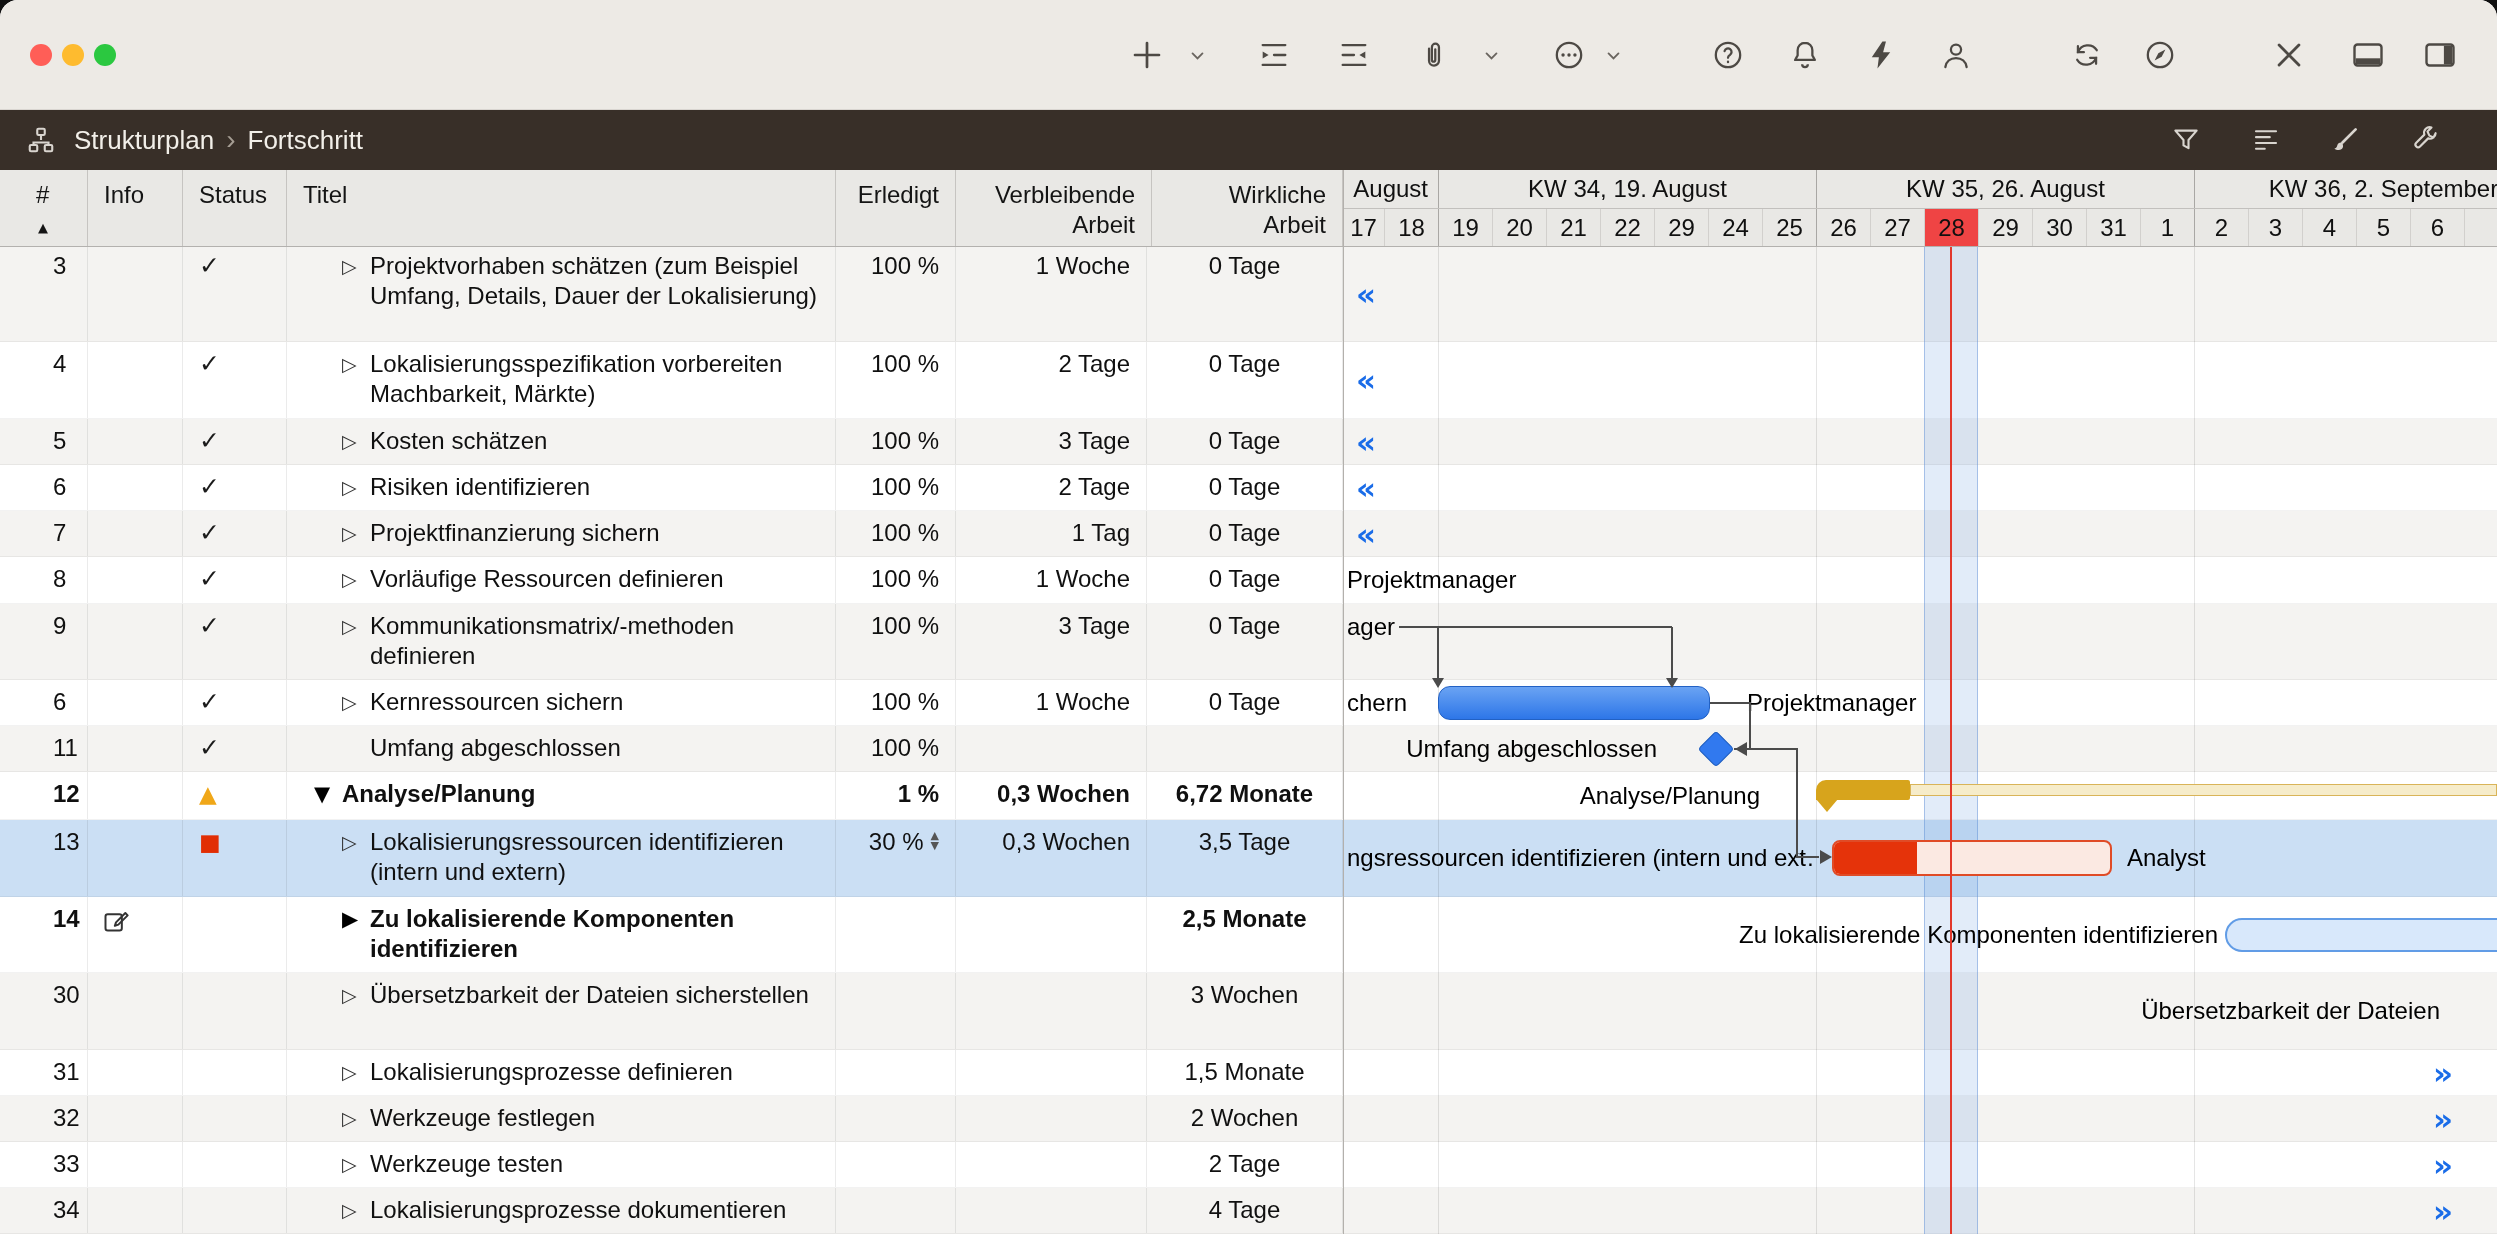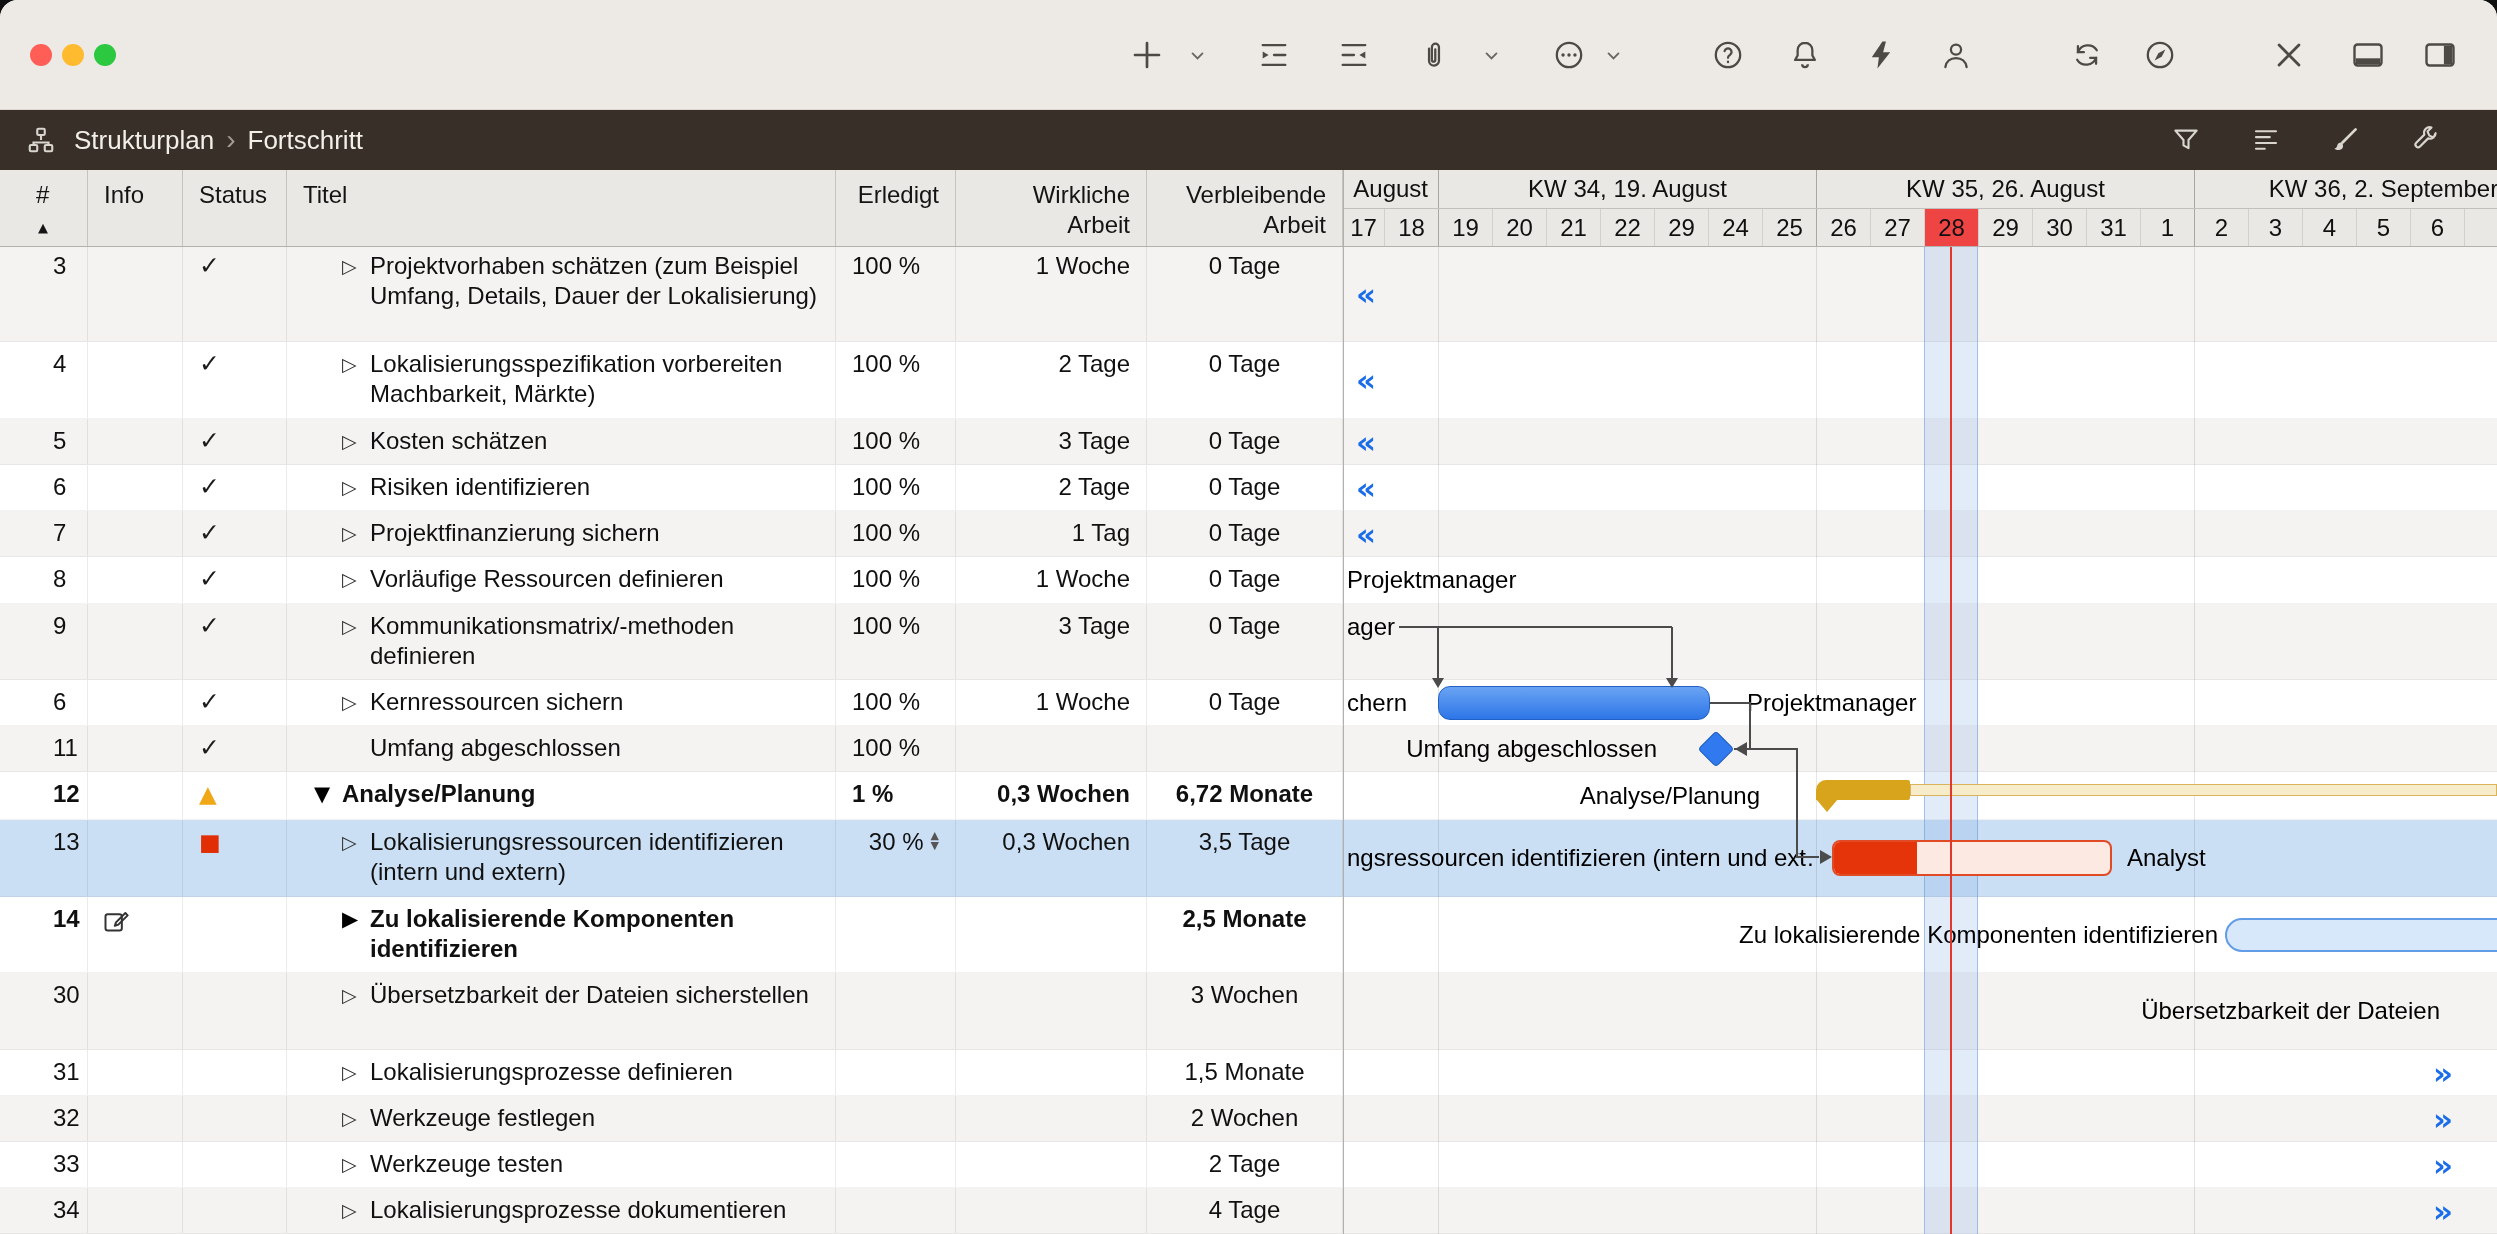--- a/index.html
+++ b/index.html
@@ -51,21 +51,21 @@
 .c{flex:none;border-right:1px solid rgba(0,0,0,.08);font-size:24px;line-height:30px;padding:7px 16px 0 16px}
 .h95 .c{padding-top:4px}
 .cn{width:88px;padding-left:53px}
 .ci{width:95px;padding-left:14px}
 .cs{width:104px;padding-left:16px}
 .ct{width:549px;display:flex;padding-left:55px}
 .lv1 .ct{padding-left:27px}
 .disc{flex:none;width:28px;font-size:19px;color:#333;font-family:"DejaVu Sans",sans-serif}
 .disc.filled{color:#000;font-size:21px}
 .ttl{flex:1}
-.cd{width:120px;text-align:left}
+.cd{width:120px;text-align:right}
 .ca{width:191px;text-align:right}
 .cr{width:196px;text-align:center}
 .cg{width:1154px;border-right:none;position:relative;padding:0;z-index:2}
 .bold .cn,.bold .ttl,.bold .cd,.bold .ca,.bold .cr{font-weight:bold}
 .chk{font-size:25px;color:#1b1b1b;font-family:"DejaVu Sans",sans-serif}
 .stat{font-family:"DejaVu Sans",sans-serif;font-size:23px}
 .stat.warn{color:#f0a718}
 .stat.stop{color:#e12e04}
 .stepcell{display:flex;justify-content:flex-end;gap:7px}
 .stepper{display:flex;flex-direction:column;font-size:11px;line-height:10px;color:#555;padding-top:4px;font-family:"DejaVu Sans",sans-serif}
@@ -245,22 +245,22 @@
 
   <div id="thead">
     <div class="hc w-num hn">
       <span>#</span>
       <span class="sort">▲</span>
     </div>
     <div class="hc w-info">Info</div>
     <div class="hc w-status">Status</div>
     <div class="hc w-title">Titel</div>
     <div class="hc w-done hr">Erledigt</div>
+    <div class="hc w-rem hr">Verbleibende Arbeit</div>
     <div class="hc w-act hr">Wirkliche Arbeit</div>
-    <div class="hc w-rem hr">Verbleibende Arbeit</div>
     <div class="hcg">
       <div class="wks">
         <div class="wk first" style="width:95px">August</div>
         <div class="wk" style="width:378px">KW 34, 19. August</div>
         <div class="wk" style="width:378px">KW 35, 26. August</div>
         <div class="wk" style="width:378px">KW 36, 2. September</div>
       </div>
       <div class="dys">
         <div class="dy first">17</div>
         <div class="dy">18</div>

